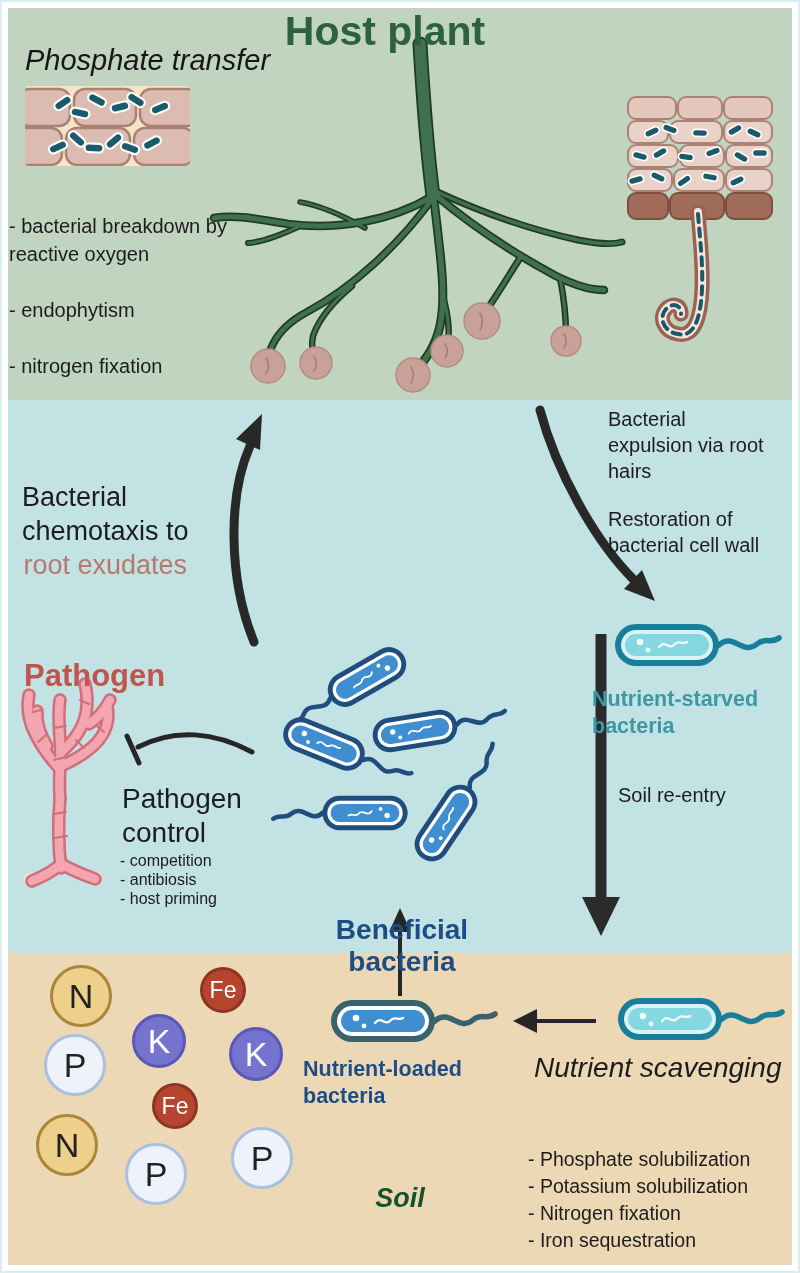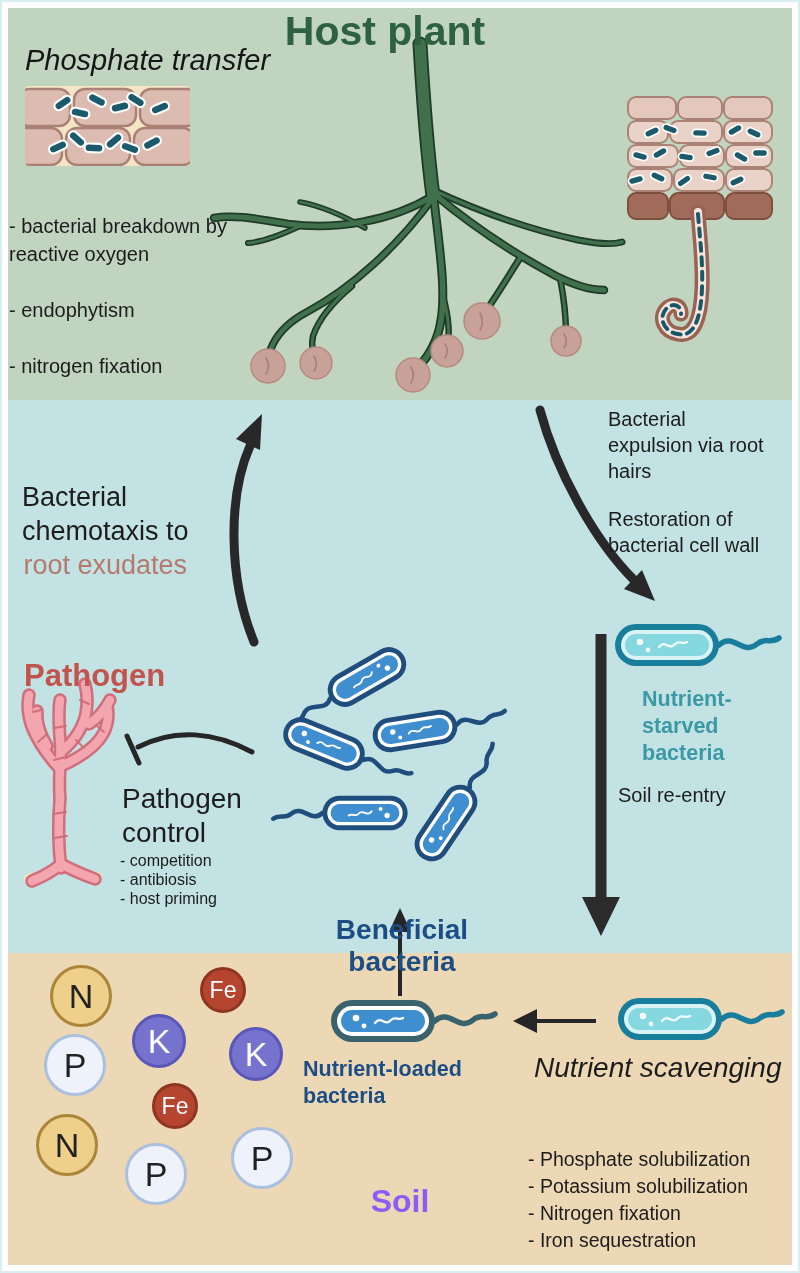--- a/index.html
+++ b/index.html
@@ -26,21 +26,21 @@
   .side-label{font-size:20px;line-height:1.3;}
   .pathogen-title{font-size:31px;color:#c2544e;}
   .control-title{font-size:28px;line-height:1.2;}
   .control-list{font-size:16px;line-height:1.2;}
   .beneficial{font-size:28px;color:#1c4e85;}
   .bact-label{font-size:21.5px;line-height:1.25;font-weight:bold;}
   .starved{color:#3a99a5;}
   .loaded{color:#1c4e85;}
   .scav-title{font-size:28px;}
   .scav-list{font-size:19.5px;line-height:1.38;margin-top:48px;}
-  .soil-title{font-size:32px;color:#8b5cf6;}
+  .soil-title{font-size:27px;color:#14532d;font-style:italic;}
   .nutrient{position:absolute;border-radius:50%;display:flex;align-items:center;justify-content:center;box-sizing:border-box;}
   .n-N{width:62px;height:62px;background:#eed08a;border:3px solid #ab8538;color:#222;font-size:34px;}
   .n-P{width:62px;height:62px;background:#eef3fb;border:3px solid #abbfdf;color:#222;font-size:34px;}
   .n-K{width:54px;height:54px;background:#7673cf;border:3px solid #5a57b8;color:#ffffff;font-size:34px;}
   .n-Fe{width:46px;height:46px;background:#b5452e;border:3px solid #8e3423;color:#ffffff;font-size:23px;}
 </style>
 </head>
 <body>
 
 <div class="canvas">
@@ -295,21 +295,21 @@
   <div class="t control-title pre" style="left:122px;top:782px;">Pathogen
 control</div>
   <div class="t control-list" style="left:120px;top:851px;">
     <div>- competition</div>
     <div>- antibiosis</div>
     <div>- host priming</div>
   </div>
 
   <div class="t b center beneficial" style="left:280px;top:870px;width:244px;margin-top:44px;">Beneficial bacteria</div>
 
-  <div class="t bact-label starved pre" style="left:642px;top:686px;">Nutrient-starved
+  <div class="t bact-label starved pre" style="left:592px;top:686px;">Nutrient-starved
 bacteria</div>
   <div class="t side-label" style="left:618px;top:782px;">Soil re-entry</div>
 
   <div class="nutrient n-N" style="left:50px;top:965px;">N</div>
   <div class="nutrient n-Fe" style="left:200px;top:967px;">Fe</div>
   <div class="nutrient n-K" style="left:132px;top:1014px;">K</div>
   <div class="nutrient n-P" style="left:44px;top:1034px;">P</div>
   <div class="nutrient n-K" style="left:229px;top:1027px;">K</div>
   <div class="nutrient n-Fe" style="left:152px;top:1083px;">Fe</div>
   <div class="nutrient n-N" style="left:36px;top:1114px;">N</div>

